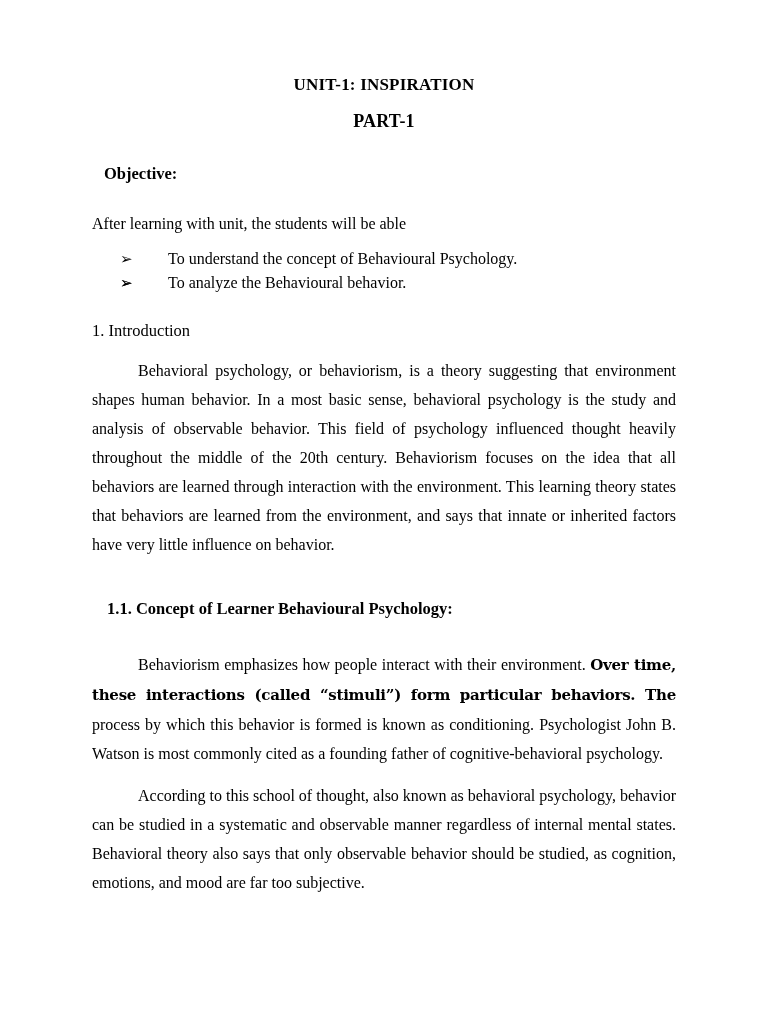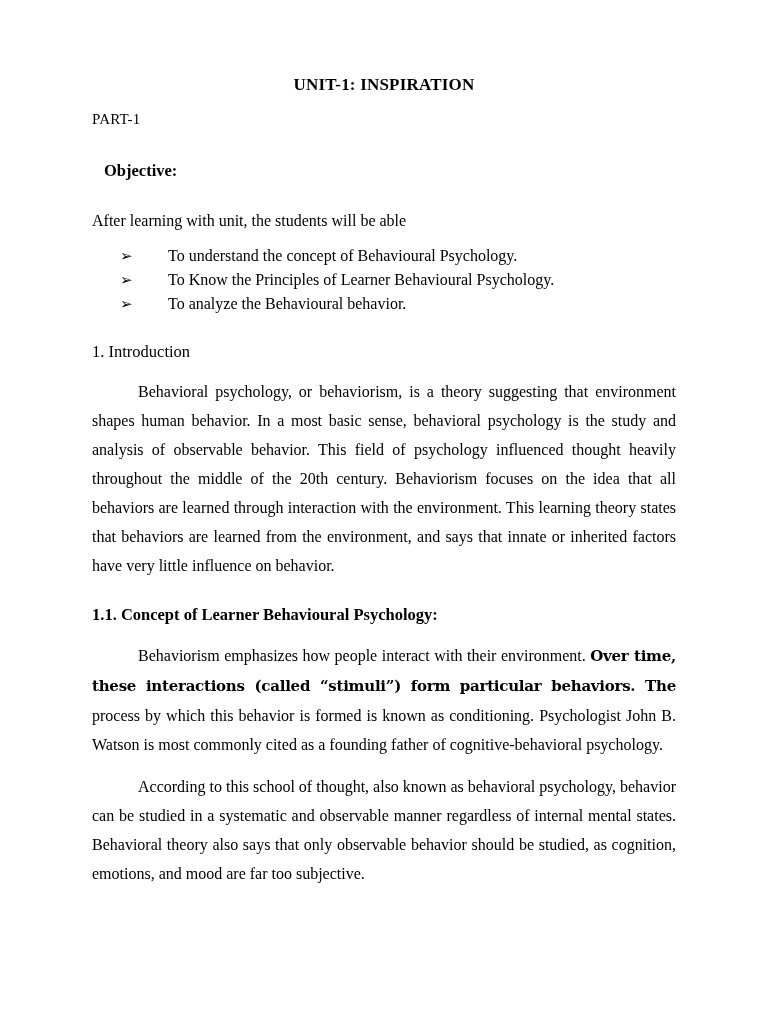--- a/index.html
+++ b/index.html
@@ -32,22 +32,23 @@
   .doc-title {
     text-align: center;
     font-weight: bold;
     font-size: 17px;
     letter-spacing: 0.2px;
     margin: 0;
     padding-top: 76px;
     line-height: 1.0;
   }
   .doc-subtitle {
-    font-weight: normal;
-    font-size: 15px;
+    text-align: center;
+    font-weight: bold;
+    font-size: 18px;
     letter-spacing: 0.2px;
     margin: 0;
     padding-top: 19px;
     line-height: 1.0;
   }
   .section-label {
     font-weight: bold;
     font-size: 16.5px;
     margin: 12px;
     padding-top: 24px;
@@ -56,21 +57,21 @@
   .heading-1 {
     font-weight: normal;
     font-size: 16.5px;
     margin: 0;
     padding-top: 28px;
     line-height: 1.0;
   }
   .heading-2 {
     font-weight: bold;
     font-size: 16.5px;
-    margin: 0;
+    margin: 15px;
     padding-top: 27px;
     line-height: 1.0;
   }
 
   
   .lead-line {
     font-size: 16px;
     margin: 0;
     padding-top: 21px;
     line-height: 1.0;
@@ -140,21 +141,20 @@
 
     <p class="lead-line">After learning with unit, the students will be able</p>
 
     <ul class="objective-list">
       <li class="objective-item">
         <span class="bullet-arrow">➢</span>
         <span class="objective-text">To understand the concept of Behavioural Psychology.</span>
       </li>
       <li class="objective-item">
         <span class="bullet-arrow">➢</span>
-        <span class="objective-text">To Know the Principles of Learner Behavioural Psychology.</span>
       </li>
       <li class="objective-item">
         <span class="bullet-arrow">➢</span>
         <span class="objective-text">To analyze the Behavioural behavior.</span>
       </li>
     </ul>
 
     <h3 class="heading-1">1. Introduction</h3>
 
     <p class="para para-intro">Behavioral psychology, or behaviorism, is a theory suggesting that environment shapes human behavior. In a most basic sense, behavioral psychology is the study and analysis of observable behavior. This field of psychology influenced thought heavily throughout the middle of the 20th century. Behaviorism focuses on the idea that all behaviors are learned through interaction with the environment. This learning theory states that behaviors are learned from the environment, and says that innate or inherited factors have very little influence on behavior.</p>

